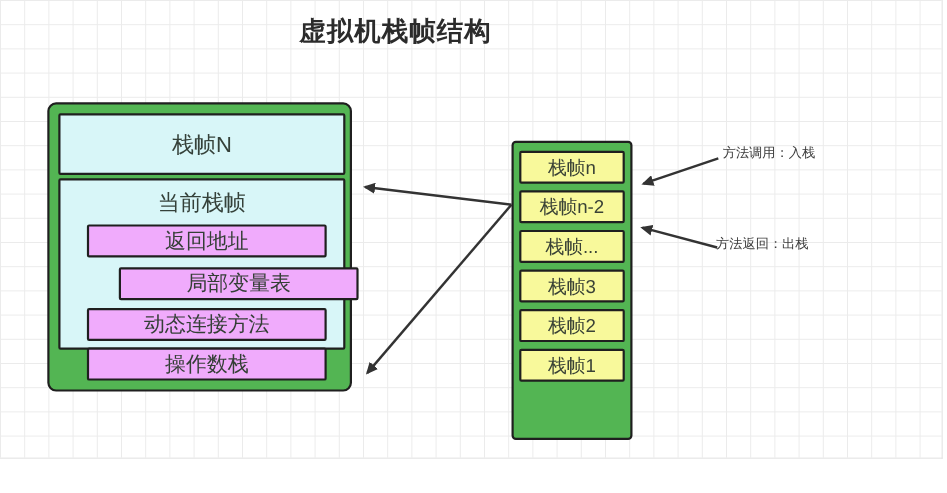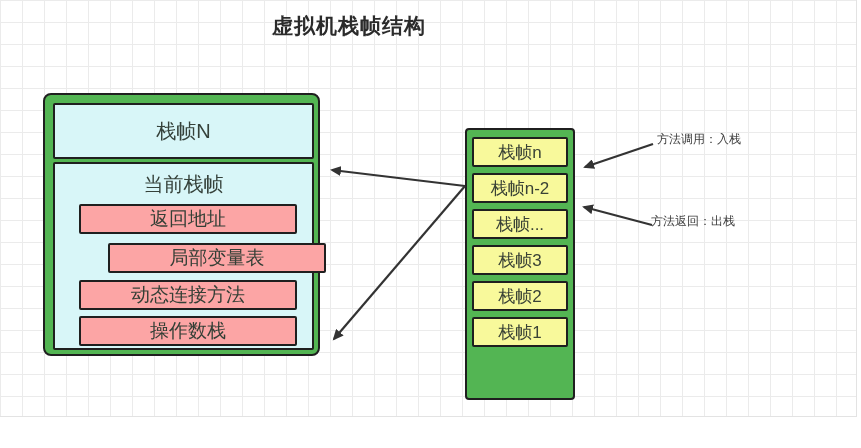--- a/index.html
+++ b/index.html
@@ -14,44 +14,44 @@
     background-color:#ffffff;
     background-image:
       linear-gradient(to right,#ebebeb 1px,transparent 1px),
       linear-gradient(to bottom,#ebebeb 1px,transparent 1px);
     background-size:22px 22px;
     border-right:1px solid #e3e3e3;
     border-bottom:1px solid #e3e3e3;
   }
   .title{
     position:absolute;left:272px;top:12px;width:320px;
-    font-size:21px;font-weight:bold;color:#2b2b2b;
+    font-size:24px;font-weight:bold;color:#2b2b2b;
     letter-spacing:1px;text-align:left;white-space:nowrap;
   }
   
   .frame-group{
     position:absolute;left:43px;top:93px;width:277px;height:263px;
     box-sizing:border-box;background:#53b553;border:2px solid #1f1f1f;
     border-radius:8px;
   }
   .cyanbox{
     position:absolute;box-sizing:border-box;
     background:#d8f6f8;border:2px solid #1f1f1f;border-radius:2px;
   }
   .topframe{left:8px;top:8px;width:261px;height:56px;
     display:flex;align-items:center;justify-content:center;
     font-size:20px;color:#35413a;}
-  .currentframe{left:8px;top:67px;width:261px;height:188px;}
+  .currentframe{left:8px;top:67px;width:261px;height:156px;}
   .currentframe .cf-label{
     height:40px;display:flex;align-items:center;justify-content:center;
     font-size:20px;color:#35413a;
   }
   .pinkrow{
     position:absolute;left:24px;width:218px;height:30px;
-    box-sizing:border-box;background:#fca5a5;border:2px solid #1f1f1f;
+    box-sizing:border-box;background:#f0abfc;border:2px solid #1f1f1f;
     display:flex;align-items:center;justify-content:center;
     font-size:19px;color:#343f36;border-radius:2px;
   }
   .pinkrow:nth-of-type(1){top:42px;}
   .pinkrow:nth-of-type(2){top:79px;margin-left:29px;}
   .pinkrow:nth-of-type(3){top:116px;}
   .pinkrow:nth-of-type(4){top:152px;}
   
   .stack{
     position:absolute;left:465px;top:128px;width:110px;height:272px;

